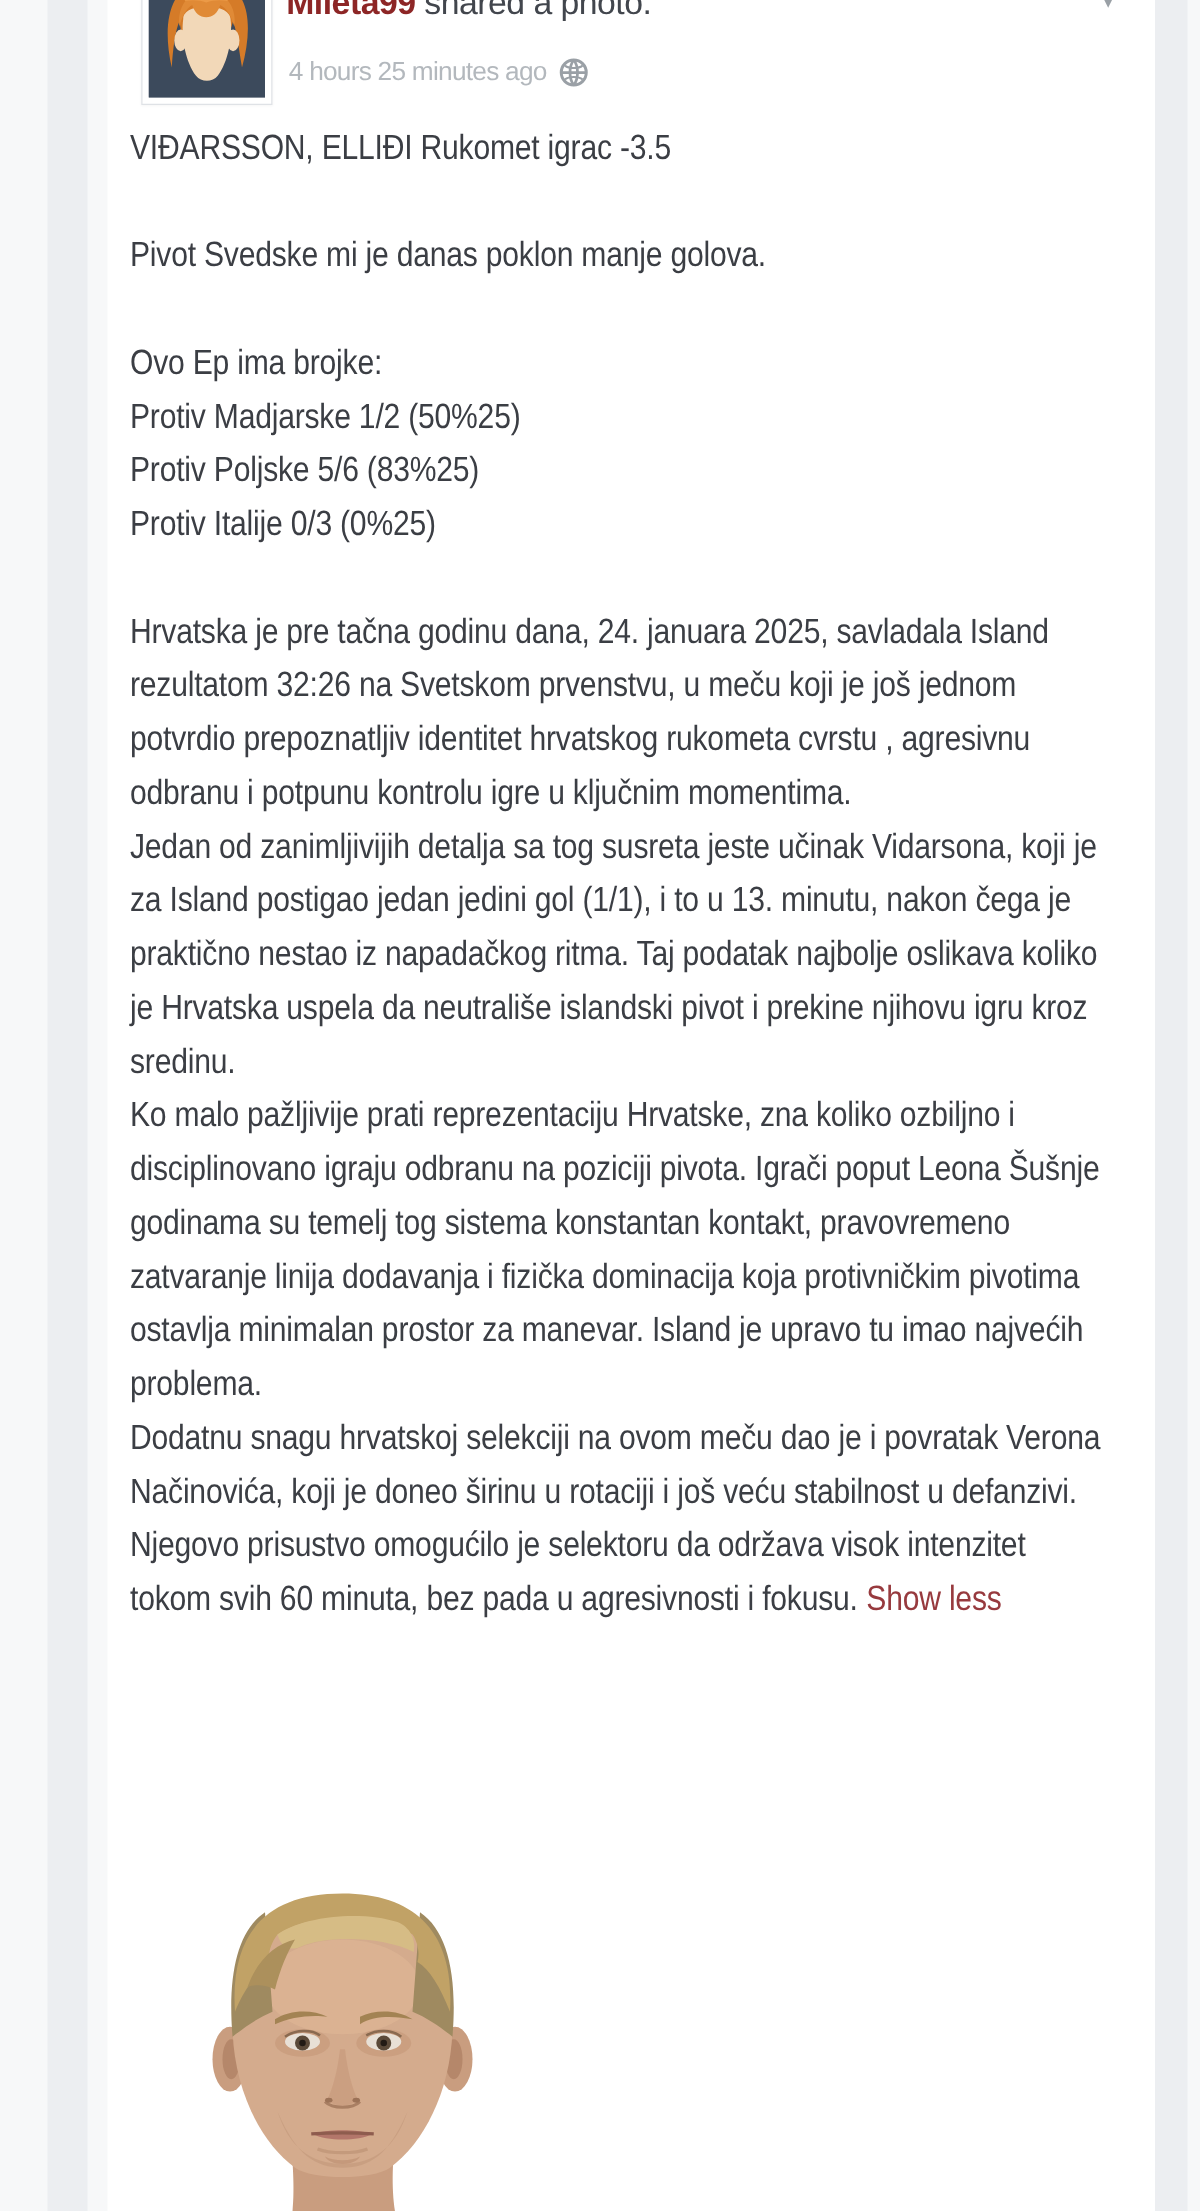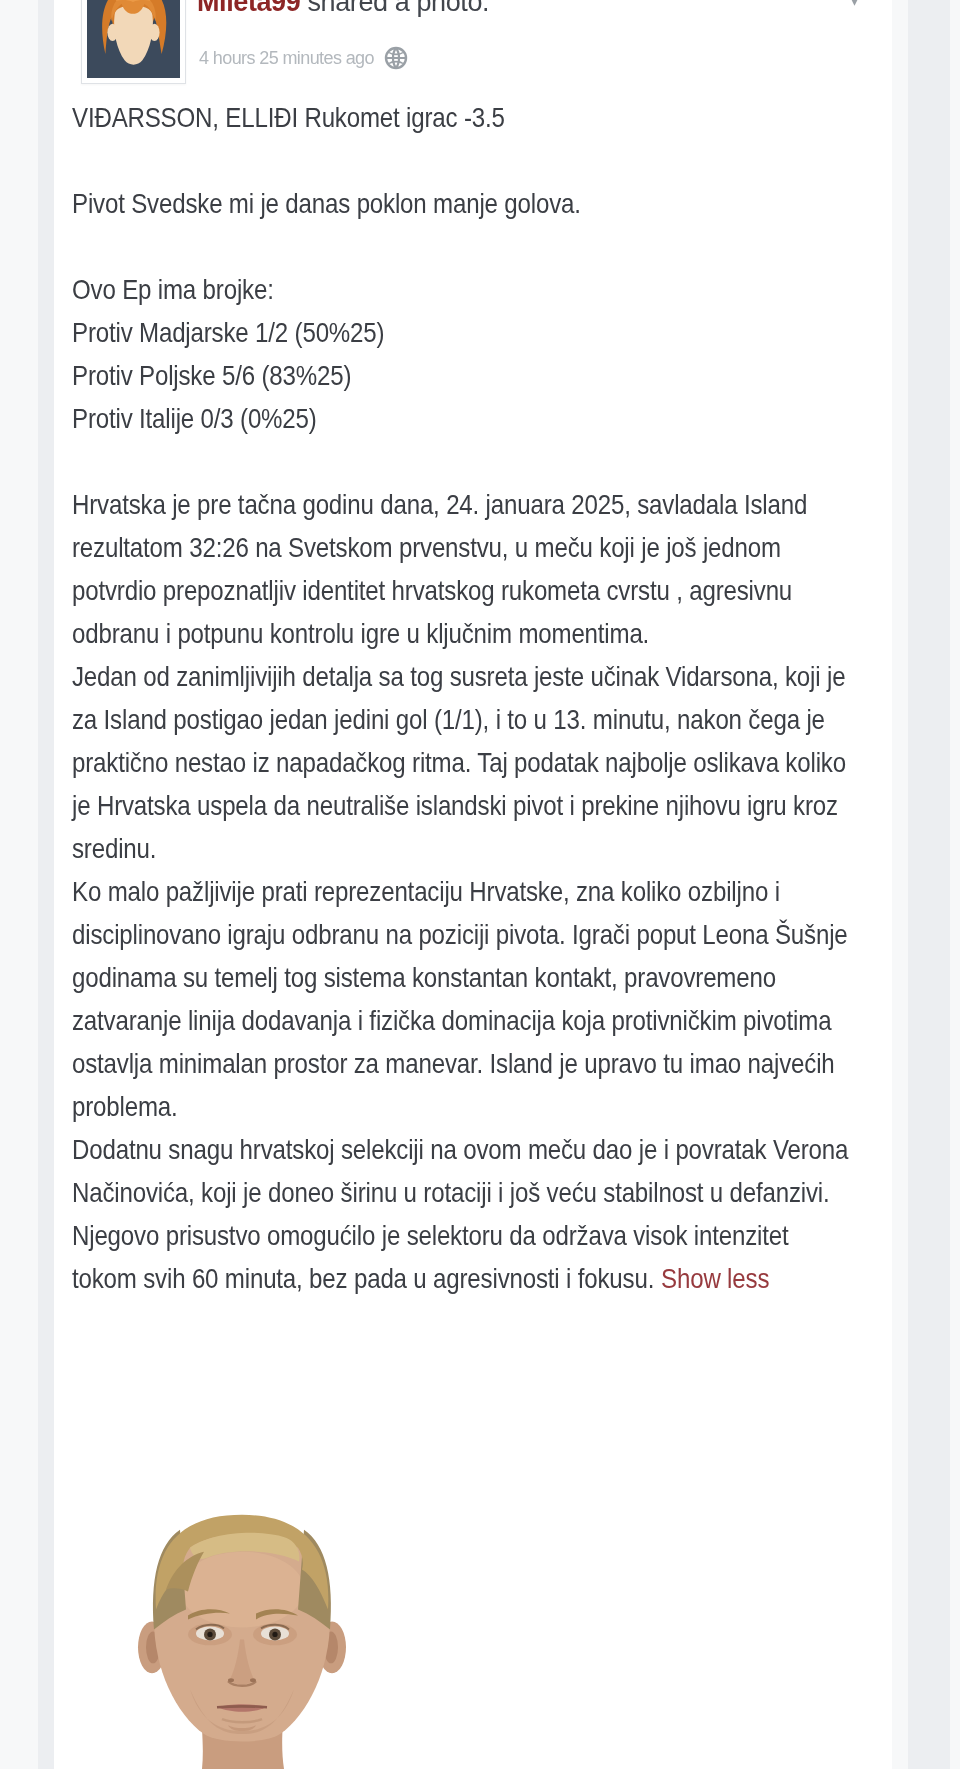--- a/index.html
+++ b/index.html
@@ -5,35 +5,35 @@
   html,body{margin:0;padding:0;}
   body{
     width:960px;height:1769px;position:relative;overflow:hidden;
     background:#f7f8f9;
     font-family:"Liberation Sans", sans-serif;
     -webkit-font-smoothing:antialiased;
   }
   .band{position:absolute;top:0;bottom:0;background:#eceef1;}
   .band-left{left:38px;width:32px;}
   .band-right{left:908px;width:42px;}
-  .card{position:absolute;left:54px;top:0;width:838px;height:1769px;background:#ffffff;}
+  .card{position:absolute;left:86px;top:0;width:838px;height:1769px;background:#ffffff;}
 
   
   .avatar-box{
     position:absolute;left:27px;top:-28px;width:93px;height:100px;
     background:#fff;border:1px solid #dfe2e6;padding:5px;box-shadow:0 1px 2px rgba(0,0,0,.04);
   }
   .avatar-img{width:100%;height:100%;display:block;background:#3c4a5c;}
   .byline{
     position:absolute;left:143px;top:-13px;font-size:27px;letter-spacing:-0.4px;
     white-space:nowrap;color:#42464d;
   }
   .byline .username{color:#8d2626;font-weight:bold;}
   .timestamp-row{
-    position:absolute;left:145px;top:46px;font-size:18px;letter-spacing:-0.6px;
+    position:absolute;left:145px;top:46px;font-size:21px;letter-spacing:-0.6px;
     color:#b3b8bd;white-space:nowrap;display:flex;align-items:center;gap:10px;
   }
   .globe{width:24px;height:24px;display:inline-block;}
   .options-chevron{
     position:absolute;left:795px;top:-12px;color:#9aa0a6;font-size:22px;line-height:22px;
   }
 
   
   .post-body{
     position:absolute;left:18px;top:96px;width:912px;

